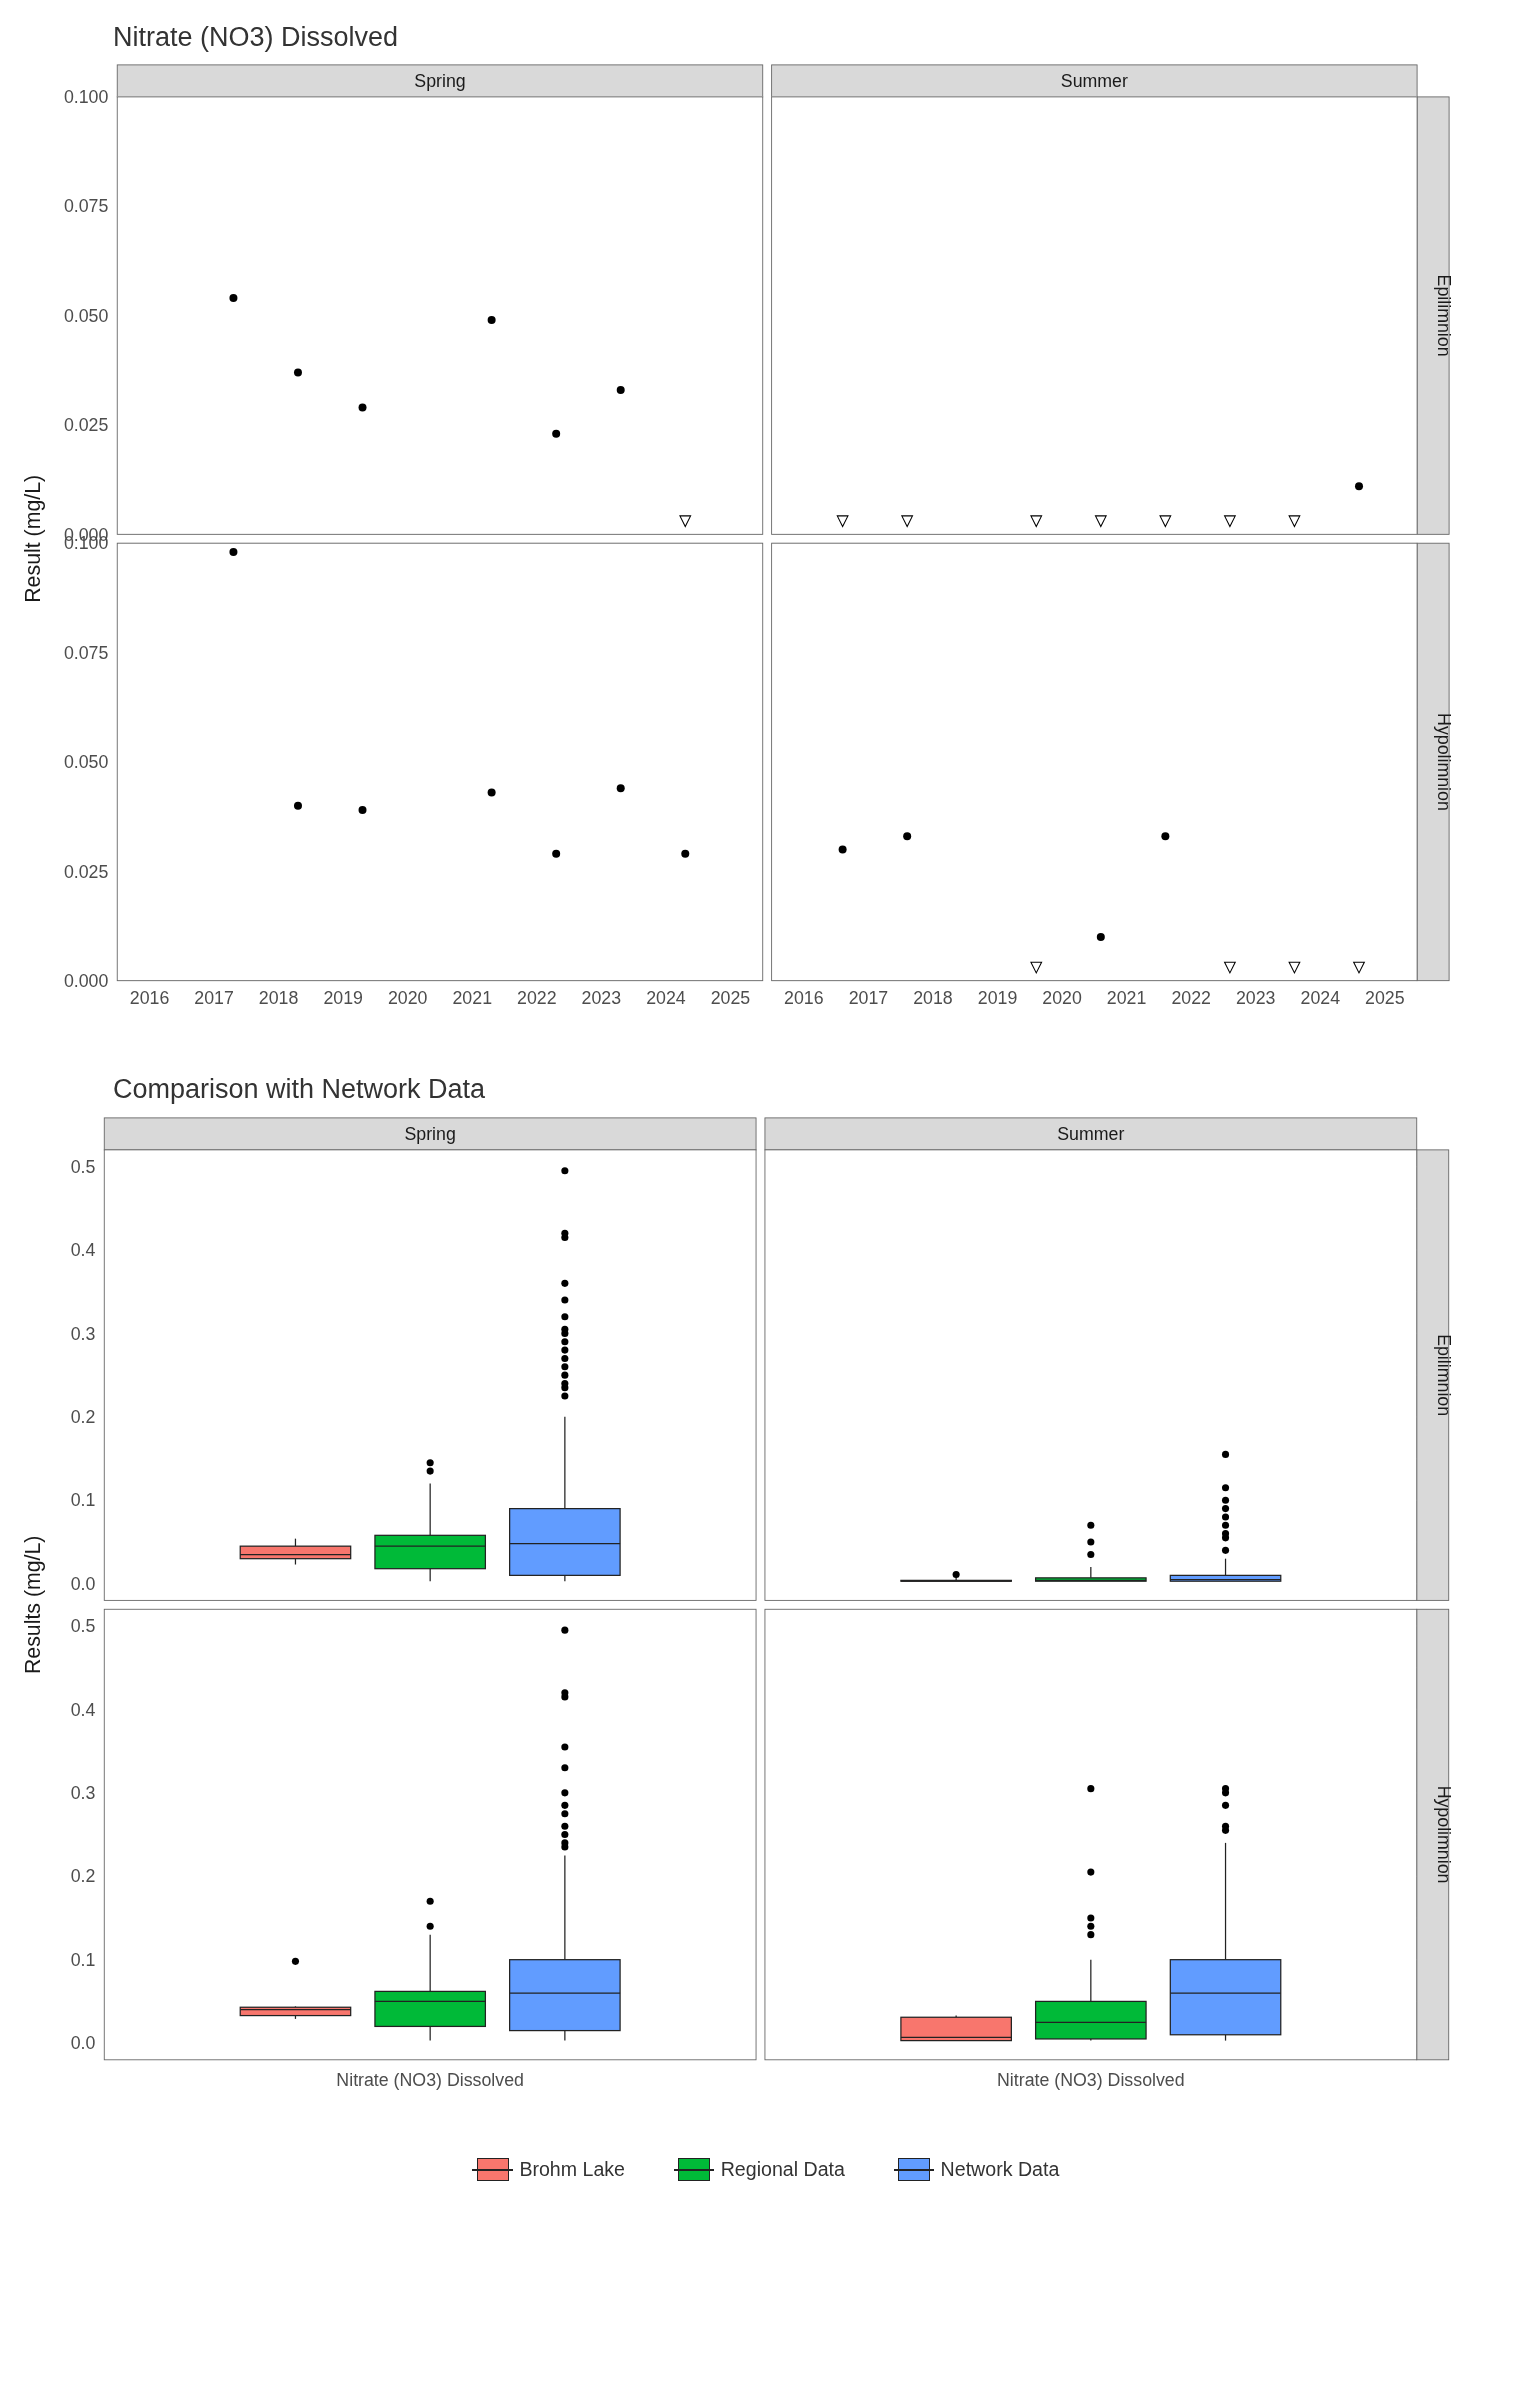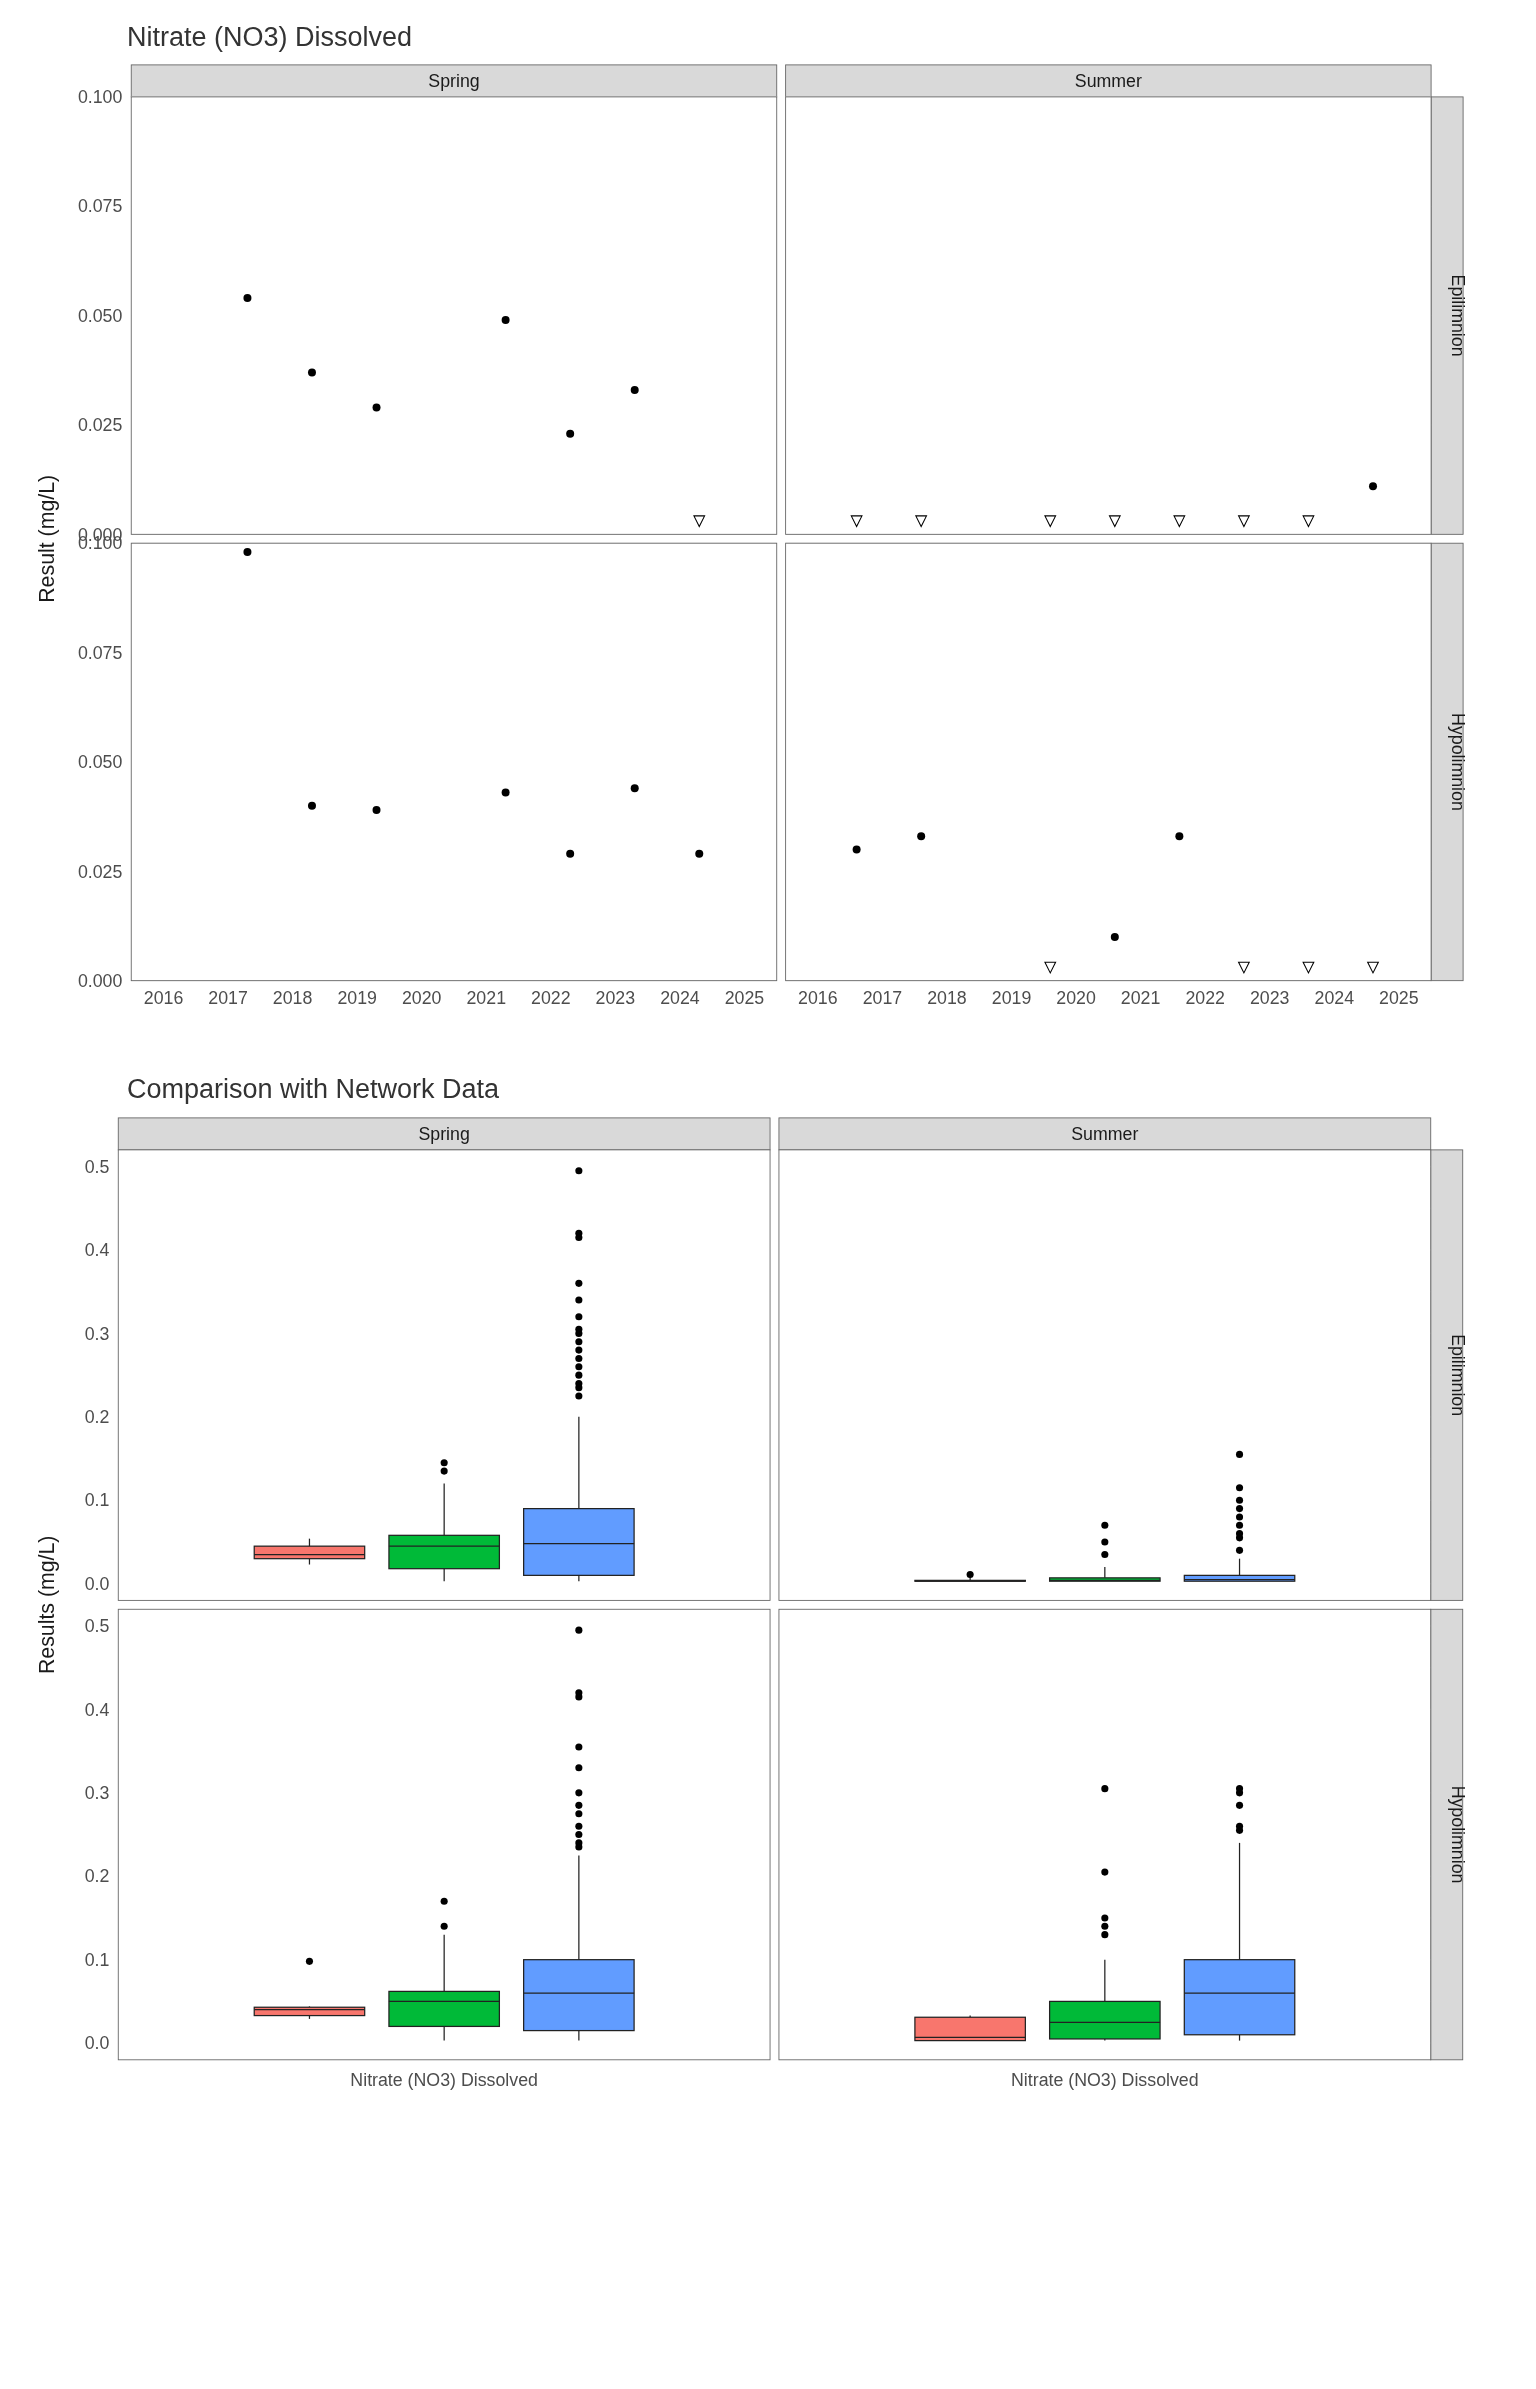--- a/index.html
+++ b/index.html
@@ -1,17 +1,17 @@
 <!DOCTYPE html>
 <html style="font-size:14.2px"><head>
 <meta charset="utf-8">
 <style>
   * { box-sizing: border-box; }
   body { margin: 0; background: #fff; font-family: Arial, sans-serif; }
-  .page { width: 1536px; height: 2389px; position: relative; background: #fff; padding: 18px 29px; }
+  .page { width: 1536px; height: 2389px; position: relative; background: #fff; padding: 18px 15px; }
   .chart-block { position: relative; }
   .title { font-size: 27px; color: #333; margin: 3.6px 0 3.6px 98px; }
   svg { display: block; }
   .facet-strip-h { fill: #d9d9d9; stroke: #666; stroke-width: 1; }
   .facet-strip-v { fill: #d9d9d9; stroke: #666; stroke-width: 1; }
   .facet-bg { fill: #fff; stroke: #666; stroke-width: 1; }
   .grid-major { stroke: #ebebeb; stroke-width: 1.4; }
   .grid-minor { stroke: #f4f4f4; stroke-width: 0.8; }
   .axis-text { font-size: 20px; fill: #4d4d4d; }
   .strip-text { font-size: 20px; fill: #1a1a1a; }
@@ -399,15 +399,29 @@
         <text x="90" y="964.3333333333334" class="axis-text" text-anchor="end">0.1</text>
         <text x="90" y="870.4444444444445" class="axis-text" text-anchor="end">0.2</text>
         <text x="90" y="776.5555555555557" class="axis-text" text-anchor="end">0.3</text>
         <text x="90" y="682.6666666666667" class="axis-text" text-anchor="end">0.4</text>
         <text x="90" y="588.7777777777778" class="axis-text" text-anchor="end">0.5</text>
         <text x="466.75" y="1100" class="axis-text" text-anchor="middle">Nitrate (NO3) Dissolved</text>
         <text x="1210.25" y="1100" class="axis-text" text-anchor="middle">Nitrate (NO3) Dissolved</text>
       </svg>
   </div>
 
+  <div class="legend" id="legend">
+      <div class="legend-item">
+        <div class="lg-box" style="background: rgb(248, 118, 109);"></div>
+        <span>Brohm Lake</span>
+      </div>
+      <div class="legend-item">
+        <div class="lg-box" style="background: rgb(0, 186, 56);"></div>
+        <span>Regional Data</span>
+      </div>
+      <div class="legend-item">
+        <div class="lg-box" style="background: rgb(97, 156, 255);"></div>
+        <span>Network Data</span>
+      </div>
+    </div>
 
 </div>
 
 
 </body></html>

